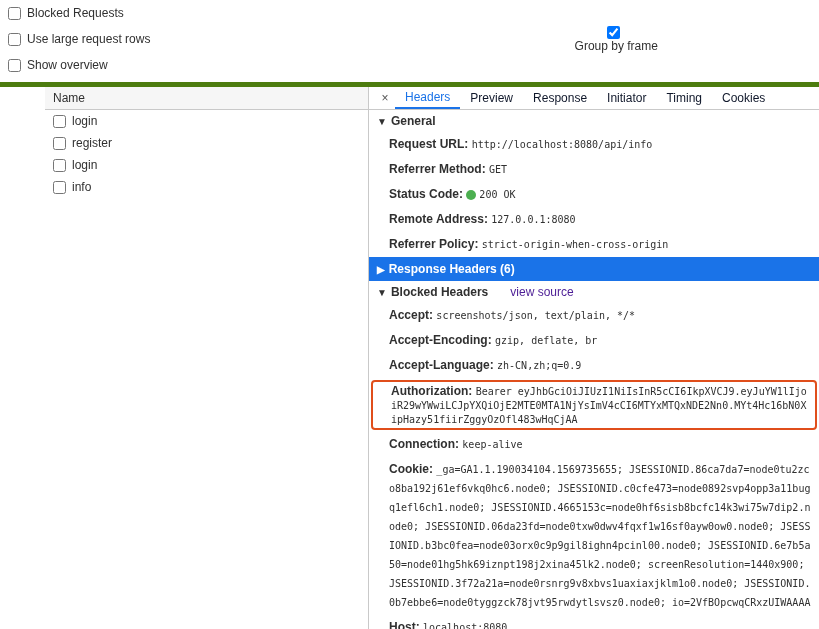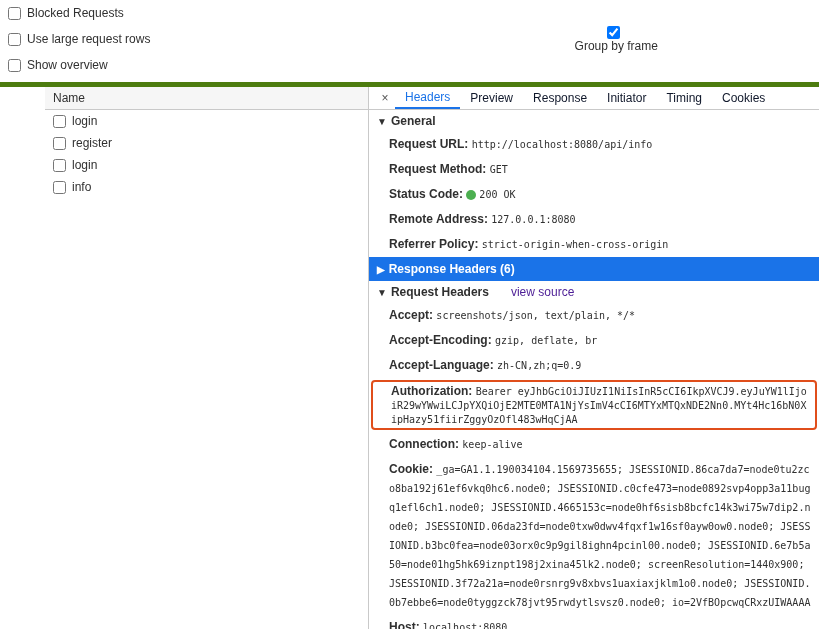--- a/index.html
+++ b/index.html
@@ -123,33 +123,33 @@
         </div>
     </div>
 
     <div class="details">
 
       <div class="section-title">
         <span class="caret">▼</span>
         <span>General</span>
       </div>
       <div class="kv"><span class="k">Request URL:</span> <span class="v mono">http://localhost:8080/api/info</span></div>
-      <div class="kv"><span class="k">Request Method:</span> <span class="v mono">GET</span></div>
+      <div class="kv"><span class="k">Referrer Method:</span> <span class="v mono">GET</span></div>
       <div class="kv"><span class="k">Status Code:</span> <span class="status-dot" style="background:#4caf50"></span><span class="v mono">200 OK</span></div>
       <div class="kv"><span class="k">Remote Address:</span> <span class="v mono">127.0.0.1:8080</span></div>
       <div class="kv"><span class="k">Referrer Policy:</span> <span class="v mono">strict-origin-when-cross-origin</span></div>
 
       <div class="section-title rh">
         <span class="caret">▶</span>
         <span>Response Headers (6)</span>
       </div>
 
       <div class="section-title">
         <span class="caret">▼</span>
-        <span>Request Headers</span>
+        <span>Blocked Headers</span>
         <span class="vs">view source</span>
       </div>
 
       <div class="kv"><span class="k">Accept:</span> <span class="v mono">screenshots/json, text/plain, */*</span></div>
       <div class="kv"><span class="k">Accept-Encoding:</span> <span class="v mono">gzip, deflate, br</span></div>
       <div class="kv"><span class="k">Accept-Language:</span> <span class="v mono">zh-CN,zh;q=0.9</span></div>
 
       <div class="authbox">
         <span class="k" style="font-weight:700">Authorization:</span>
         <span class="v mono">Bearer eyJhbGciOiJIUzI1NiIsInR5cCI6IkpXVCJ9.eyJuYW1lIjoiR29wYWwiLCJpYXQiOjE2MTE0MTA1NjYsImV4cCI6MTYxMTQxNDE2Nn0.MYt4Hc16bN0XipHazy51fiirZggyOzOfl483wHqCjAA</span>

